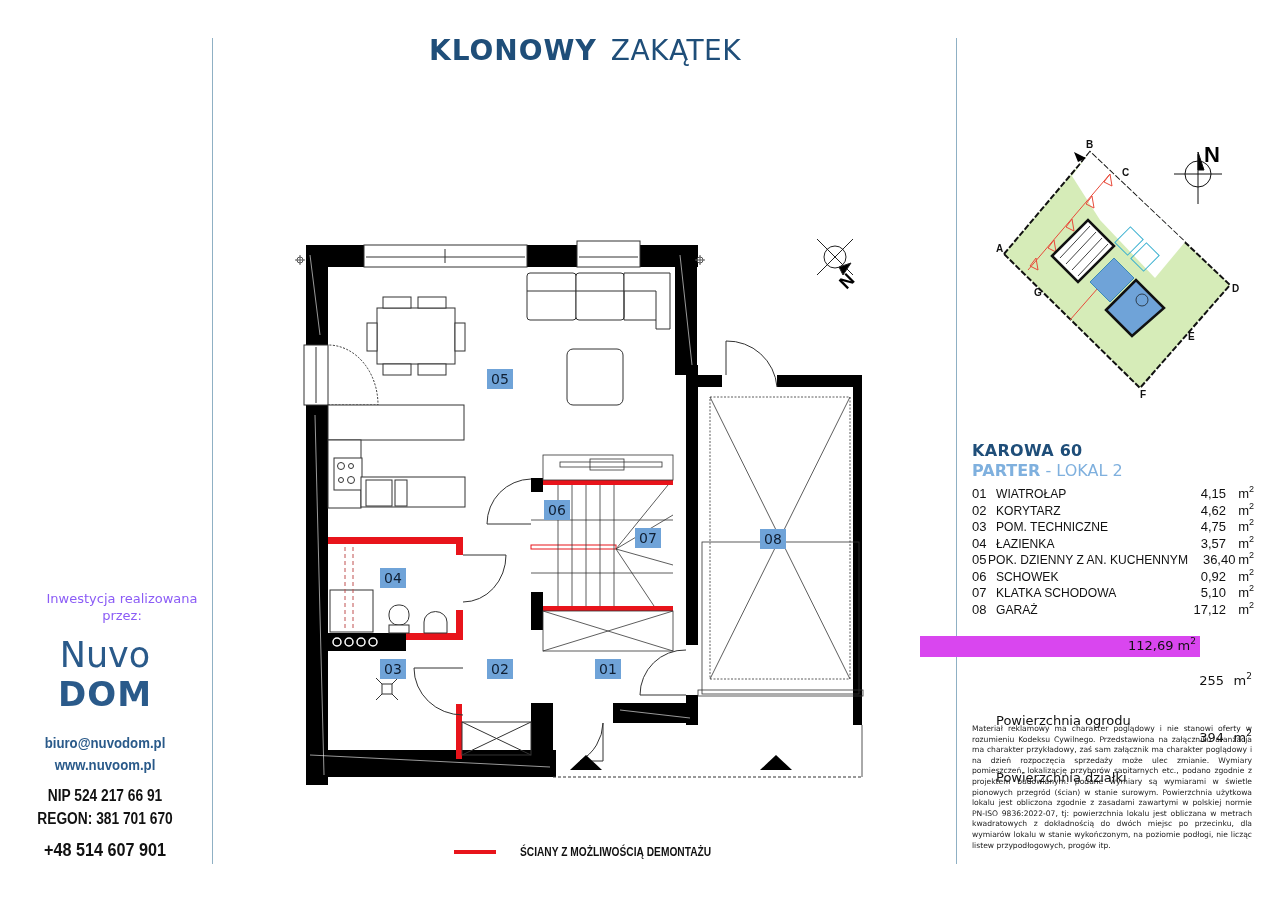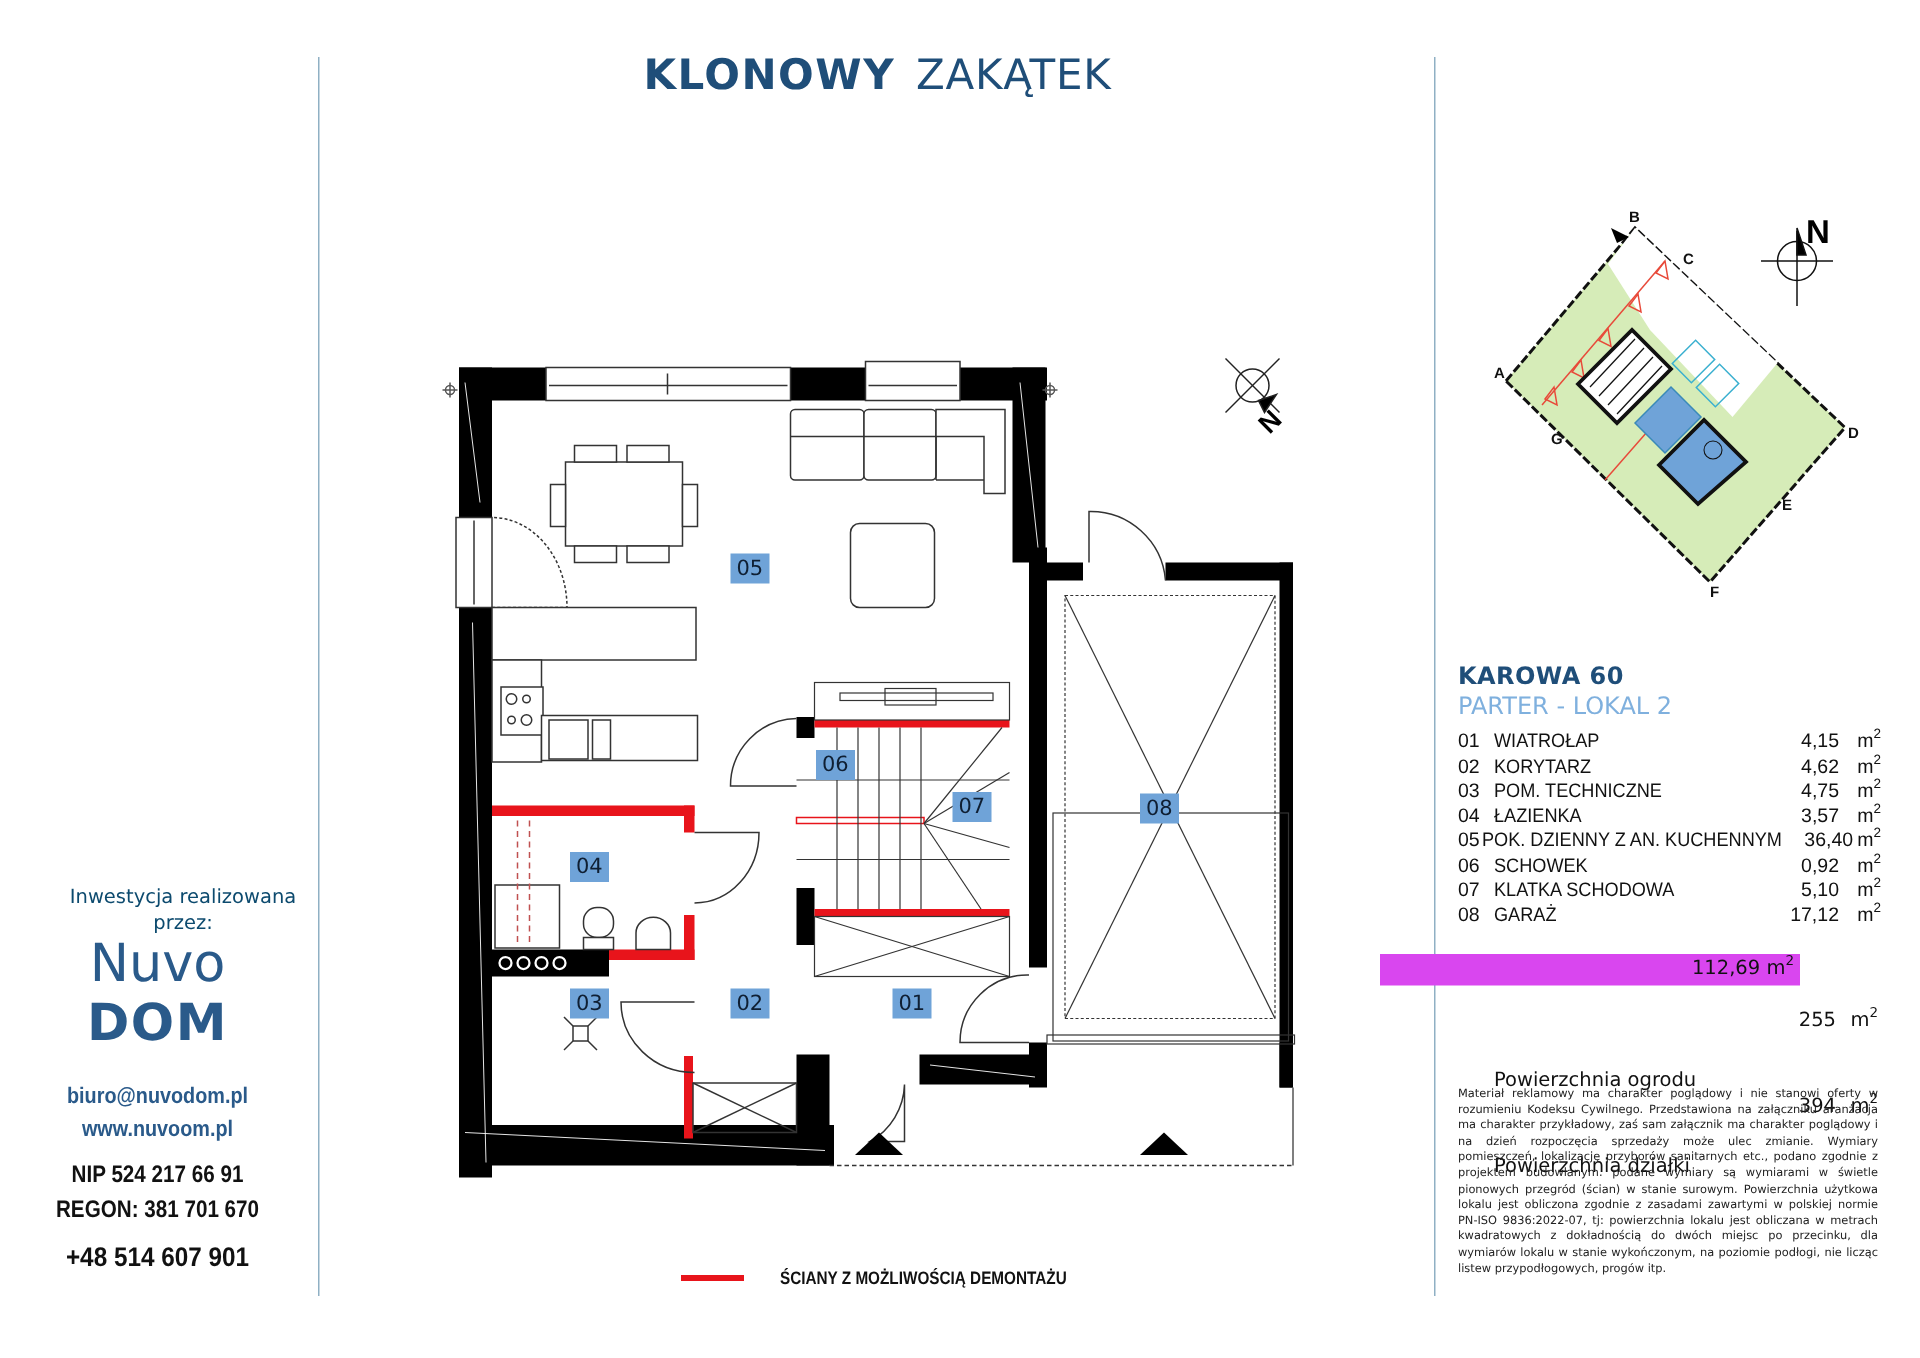--- a/index.html
+++ b/index.html
@@ -7,43 +7,43 @@
   .vline { position:absolute; top:38px; width:1px; background:#8fb0c4; }
   #vline-left { left:212px; height:826px; }
   #vline-right { left:956px; height:826px; }
 
   #title { position:absolute; left:0; width:1170px; top:33px; text-align:center; font-size:30px; color:#1f4e79; letter-spacing:0.5px; }
   #title .bold { font-family:"DejaVu Sans", sans-serif; font-weight:bold; font-size:28px; letter-spacing:1px; }
   #title .light { font-family:"DejaVu Sans", sans-serif; font-weight:normal; font-size:28px; margin-left:14px; }
 
   
   #investor { position:absolute; left:0; width:210px; top:590px; text-align:center; }
-  #investor .intro { font-family:"DejaVu Sans", sans-serif; font-size:13px; color:#0c4a6e; line-height:17px;margin-left:34px; }
-  #investor .nuvo { font-family:"DejaVu Sans", sans-serif; font-size:35px; color:#2a5a8a; line-height:38px; font-weight:normal; }
+  #investor .intro { font-family:"DejaVu Sans", sans-serif; font-size:13px; color:#8b5cf6; line-height:17px;margin-left:34px; }
+  #investor .nuvo { font-family:"DejaVu Sans", sans-serif; font-size:35px; color:#2a5a8a; margin-top:12px; line-height:38px; font-weight:normal; }
   #investor .dom { font-family:"DejaVu Sans", sans-serif; font-size:34px; color:#2a5a8a; font-weight:bold; line-height:40px; letter-spacing:1px; }
   #investor .email, #investor .www { font-family:"Liberation Sans", sans-serif; font-size:15px; color:#2a5a8a; font-weight:bold; line-height:22px; transform:scaleX(0.88); }
   #investor .email { margin-top:18px; }
   #investor .nip, #investor .regon { font-family:"Liberation Sans", sans-serif; font-size:16px; font-weight:bold; color:#111; line-height:23px; transform:scaleX(0.86); }
   #investor .nip { margin-top:8px; }
   #investor .phone { font-family:"Liberation Sans", sans-serif; font-size:18px; font-weight:bold; color:#111; margin-top:10px; transform:scaleX(0.9); }
 
   
   #plan { position:absolute; left:290px; top:215px; }
   .room-label { position:absolute; background:#6fa3d8; color:#0f1f33; font-size:14px; font-family:"DejaVu Sans", sans-serif; padding:2px 4px; line-height:16px; }
 
   #legend { position:absolute; left:454px; top:845px; display:flex; align-items:center; }
   #legend .swatch { width:42px; height:4px; background:#e8141b; margin-right:24px; }
   #legend .text { font-family:"Liberation Sans", sans-serif; font-size:12px; font-weight:bold; color:#111; transform:scaleX(0.85); transform-origin:left; }
 
   
   #siteplan { position:absolute; left:980px; top:130px; }
   #info { position:absolute; left:972px; top:441px; width:282px; }
   #info .addr { font-family:"DejaVu Sans", sans-serif; font-weight:bold; font-size:16px; color:#1f4e79; letter-spacing:0.3px; }
   #info .level { font-family:"DejaVu Sans", sans-serif; font-size:16px; color:#7fb0de; margin-top:1px; }
-  #info .level b { font-weight:normal; }
+  #info .level b { font-weight:bold; }
   #rooms { margin-top:6px; }
   .room-row { display:flex; font-family:"Liberation Sans", sans-serif; font-size:13px; line-height:16.5px; color:#111; }
   .room-row .num { width:24px; }
   .room-row .name { flex:1; white-space:nowrap; transform:scaleX(0.93); transform-origin:left; }
   .room-row .area { width:48px; text-align:right; }
   .room-row .unit { width:28px; text-align:right; }
   sup { font-size:9px; vertical-align:6px; line-height:0; }
 
   #total-bar { position:absolute; left:920px; top:636px; width:280px; height:21px; background:#d946ef; }
   #total-bar .val { position:absolute; right:4px; top:2px; font-family:"DejaVu Sans", sans-serif; font-size:13px; color:#111; }

